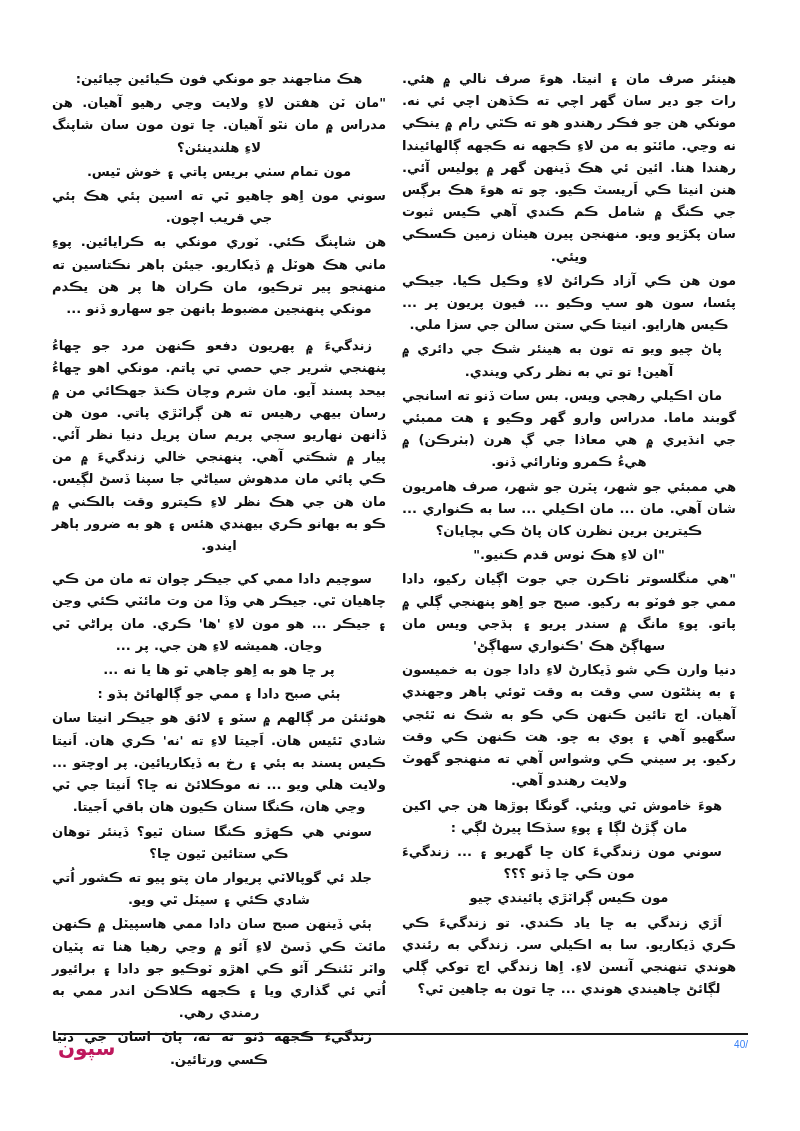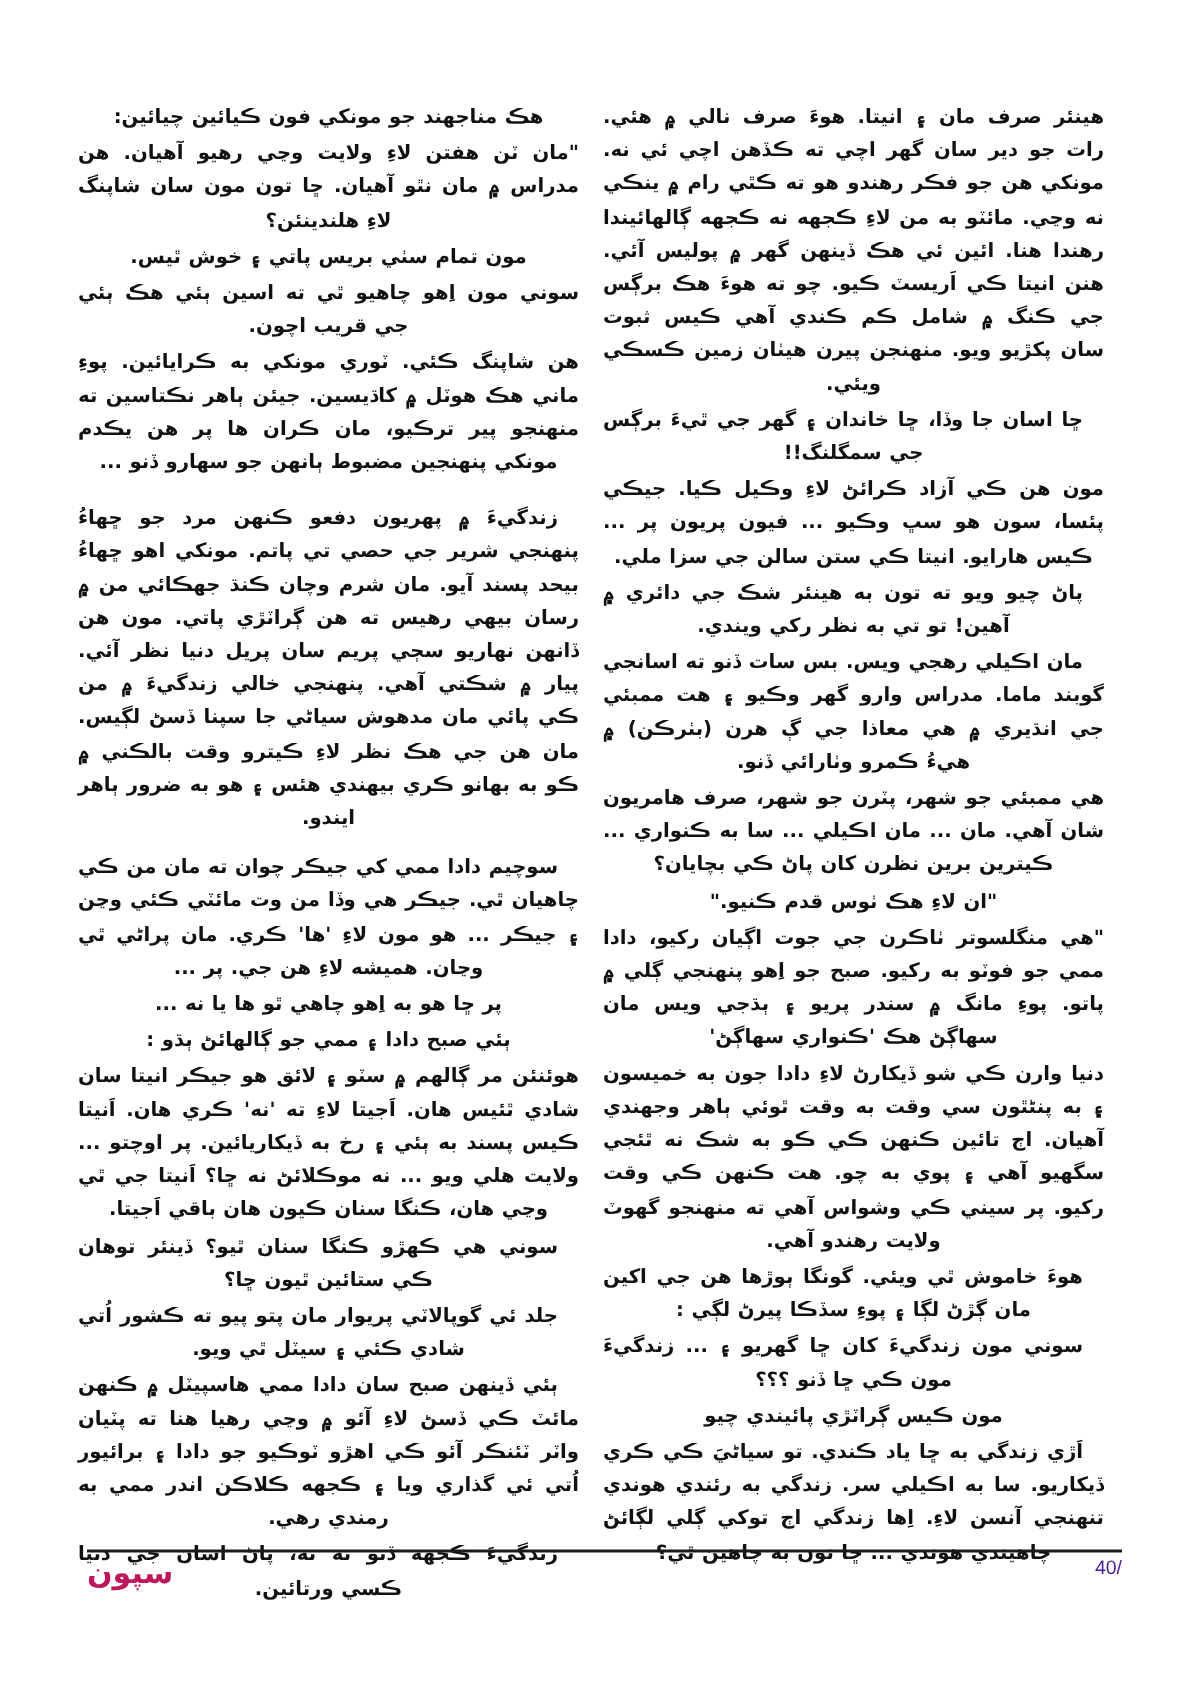--- a/index.html
+++ b/index.html
@@ -73,23 +73,23 @@
     top: 1036px;
     width: 690px;
     height: 32px;
     display: flex;
     flex-direction: row;
     justify-content: space-between;
     align-items: flex-start;
   }
   .folio {
     font-family: "Liberation Sans", sans-serif;
-    font-size: 13px;
+    font-size: 10px;
     font-weight: 400;
-    color: #4c1d95;
+    color: #3b82f6;
     direction: ltr;
     line-height: 18px;
   }
   .book-title {
     font-family: "DejaVu Sans", "Liberation Sans", sans-serif;
     font-size: 20px;
     font-weight: 700;
     color: #be185d;
     direction: rtl;
     line-height: 24px;
@@ -100,46 +100,45 @@
 
 <div class="page">
 
   <div class="body-area">
 
     <div class="column col-right">
       <p class="para center tight">هڪ مناجهند جو مونکي فون ڪيائين چيائين:</p>
       <p class="para tight">"مان ٽن هفتن لاءِ ولايت وڃي رهيو آهيان. هن مدراس ۾ مان نٿو آهيان. ڇا تون مون سان شاپنگ لاءِ هلندينئن؟</p>
       <p class="para tight">مون تمام سٺي بريس پاتي ۽ خوش ٿيس.</p>
       <p class="para tight">سوني مون اِهو چاهيو ٿي ته اسين ٻئي هڪ ٻئي جي قريب اچون.</p>
-      <p class="para tight">هن شاپنگ ڪئي. ٽوري مونکي به ڪرايائين. پوءِ ماني هڪ هوٽل ۾ کاڌيسين. جيئن ٻاهر نڪتاسين ته منهنجو پير ترڪيو، مان ڪران ها پر هن يڪدم مونکي پنهنجين مضبوط ٻانهن جو سهارو ڏنو ...</p>
+      <p class="para tight">هن شاپنگ ڪئي. ٽوري مونکي به ڪرايائين. پوءِ ماني هڪ هوٽل ۾ ڏيکاريو. جيئن ٻاهر نڪتاسين ته منهنجو پير ترڪيو، مان ڪران ها پر هن يڪدم مونکي پنهنجين مضبوط ٻانهن جو سهارو ڏنو ...</p>
       <p class="para indent gap">زندگيءَ ۾ پهريون دفعو ڪنهن مرد جو ڇهاءُ پنهنجي شرير جي حصي تي پاتم. مونکي اهو ڇهاءُ بيحد پسند آيو. مان شرم وچان ڪنڌ جهڪائي من ۾ رسان بيهي رهيس ته هن ڳراٽڙي پاتي. مون هن ڏانهن نهاريو سڄي پريم سان پريل دنيا نظر آئي. پيار ۾ شڪتي آهي. پنهنجي خالي زندگيءَ ۾ من ڪي پائي مان مدهوش سياڻي جا سپنا ڏسڻ لڳيس. مان هن جي هڪ نظر لاءِ ڪيترو وقت بالڪني ۾ ڪو به بهانو ڪري بيهندي هئس ۽ هو به ضرور ٻاهر ايندو.</p>
       <p class="para indent tight">سوچيم دادا ممي کي جيڪر چوان ته مان من ڪي چاهيان ٿي. جيڪر هي وڏا من وت مائٽي ڪئي وڃن ۽ جيڪر ... هو مون لاءِ 'ها' ڪري. مان پراڻي ٿي وڃان. هميشه لاءِ هن جي. پر ...</p>
       <p class="para tight">پر ڇا هو به اِهو چاهي ٿو ها يا نه ...</p>
       <p class="para tight">ٻئي صبح دادا ۽ ممي جو ڳالهائڻ ٻڌو :</p>
       <p class="para tight">هوئنئن مر ڳالهم ۾ سٽو ۽ لائق هو جيڪر انيتا سان شادي ٿئيس هان. اَجيتا لاءِ ته 'نه' ڪري هان. اَنيتا ڪيس پسند به ٻئي ۽ رخ به ڏيکاريائين. پر اوچتو ... ولايت هلي ويو ... نه موڪلائڻ نه ڇا؟ اَنيتا جي ٿي وڃي هان، ڪنگا سنان ڪيون هان باقي اَجيتا.</p>
       <p class="para indent tight">سوني هي ڪهڙو ڪنگا سنان ٿيو؟ ڏينئر توهان ڪي ستائين ٿيون ڇا؟</p>
       <p class="para indent tight">جلد ئي گوپالاٽي پريوار مان پتو پيو ته ڪشور اُتي شادي ڪئي ۽ سيٽل ٿي ويو.</p>
       <p class="para indent tight">ٻئي ڏينهن صبح سان دادا ممي هاسپيٽل ۾ ڪنهن مائٽ ڪي ڏسڻ لاءِ آئو ۾ وڃي رهيا هنا ته پٽيان واٽر ٽئنڪر آئو ڪي اهڙو ٽوڪيو جو دادا ۽ برائيور اُتي ئي گذاري ويا ۽ ڪجهه ڪلاڪن اندر ممي به رمندي رهي.</p>
       <p class="para indent tight">زندگيءَ ڪجهه ڏنو ته نه، پاڻ اسان جي دنيا ڪسي ورتائين.</p>
     </div>
 
     <div class="column col-left">
       <p class="para tight">هينئر صرف مان ۽ انيتا. هوءَ صرف نالي ۾ هئي. رات جو دير سان گهر اچي ته ڪڏهن اچي ئي نه. مونکي هن جو فڪر رهندو هو ته ڪٿي رام ۾ ينڪي نه وڃي. مائٽو به من لاءِ ڪجهه نه ڪجهه ڳالهائيندا رهندا هنا. ائين ئي هڪ ڏينهن گهر ۾ پوليس آئي. هنن انيتا ڪي اَريسٽ ڪيو. چو ته هوءَ هڪ برڳس جي ڪنگ ۾ شامل ڪم ڪندي آهي ڪيس ثبوت سان پکڙيو ويو. منهنجن پيرن هيٺان زمين ڪسڪي ويئي.</p>
-      <p class="para indent tight">ڇا اسان جا وڏا، ڇا خاندان ۽ گهر جي ٿيءَ برڳس جي سمگلنگ!!</p>
       <p class="para tight">مون هن ڪي آزاد ڪرائڻ لاءِ وڪيل ڪيا. جيڪي پئسا، سون هو سڀ وڪيو ... فيون پريون پر ... ڪيس هارايو. انيتا ڪي ستن سالن جي سزا ملي.</p>
       <p class="para indent tight">پاڻ چيو ويو ته تون به هينئر شڪ جي دائري ۾ آهين! تو تي به نظر رکي ويندي.</p>
       <p class="para indent tight">مان اڪيلي رهجي ويس. بس سات ڏنو ته اسانجي گوبند ماما. مدراس وارو گهر وڪيو ۽ هت ممبئي جي انڌيري ۾ هي معاذا جي ڳ هرن (بٺرڪن) ۾ هيءُ ڪمرو وٺارائي ڏنو.</p>
       <p class="para tight">هي ممبئي جو شهر، پٽرن جو شهر، صرف هامريون شان آهي. مان ... مان اڪيلي ... سا به ڪنواري ... ڪيترين برين نظرن کان پاڻ ڪي بچايان؟</p>
       <p class="para center tight">"ان لاءِ هڪ ٺوس قدم ڪنيو."</p>
       <p class="para tight">"هي منگلسوتر ٺاڪرن جي جوت اڳيان رکيو، دادا ممي جو فوٽو به رکيو. صبح جو اِهو پنهنجي ڳلي ۾ پاتو. پوءِ مانگ ۾ سندر پريو ۽ ٻڌجي ويس مان سهاڳڻ هڪ 'ڪنواري سهاڳڻ'</p>
       <p class="para tight">دنيا وارن ڪي شو ڏيکارڻ لاءِ دادا جون به خميسون ۽ به پنڻٿون سي وقت به وقت ٿوئي ٻاهر وجهندي آهيان. اڄ تائين ڪنهن ڪي ڪو به شڪ نه ٿئجي سگهيو آهي ۽ پوي به چو. هت ڪنهن ڪي وقت رکيو. پر سيني ڪي وشواس آهي ته منهنجو گهوٽ ولايت رهندو آهي.</p>
       <p class="para indent tight">هوءَ خاموش ٿي ويئي. گونگا ٻوڙها هن جي اکين مان ڳڙڻ لڳا ۽ پوءِ سڏڪا پيرڻ لڳي :</p>
       <p class="para indent tight">سوني مون زندگيءَ کان ڇا گهريو ۽ ... زندگيءَ مون ڪي ڇا ڏنو ؟؟؟</p>
       <p class="para center tight">مون ڪيس ڳراٽڙي پائيندي چيو</p>
-      <p class="para indent tight">اَڙي زندگي به ڇا ياد ڪندي. تو سياڻيَ ڪي ڪري ڏيکاريو. سا به اڪيلي سر. زندگي به رئندي هوندي تنهنجي آنسن لاءِ. اِها زندگي اڄ توکي ڳلي لڳائڻ چاهيندي هوندي ... ڇا تون به چاهين ٿي؟</p>
+      <p class="para indent tight">اَڙي زندگي به ڇا ياد ڪندي. تو زندگيءَ ڪي ڪري ڏيکاريو. سا به اڪيلي سر. زندگي به رئندي هوندي تنهنجي آنسن لاءِ. اِها زندگي اڄ توکي ڳلي لڳائڻ چاهيندي هوندي ... ڇا تون به چاهين ٿي؟</p>
     </div>
 
   </div>
 
   <div class="footer-rule"></div>
 
   <div class="footer">
     <span class="folio">40/</span>
     <span class="book-title">سپون</span>
   </div>

